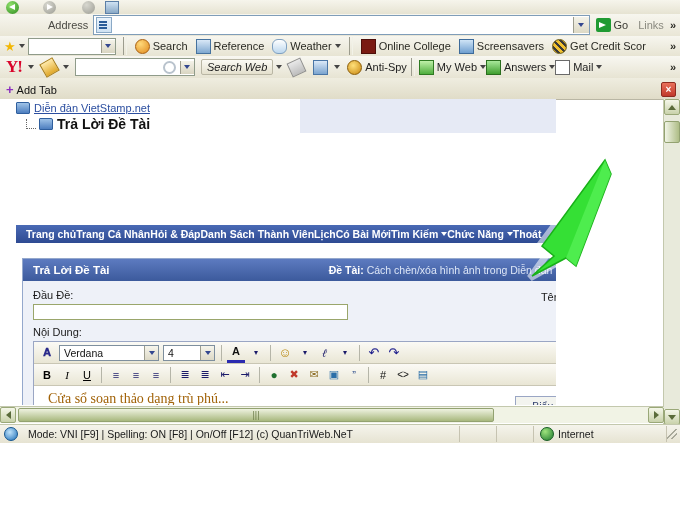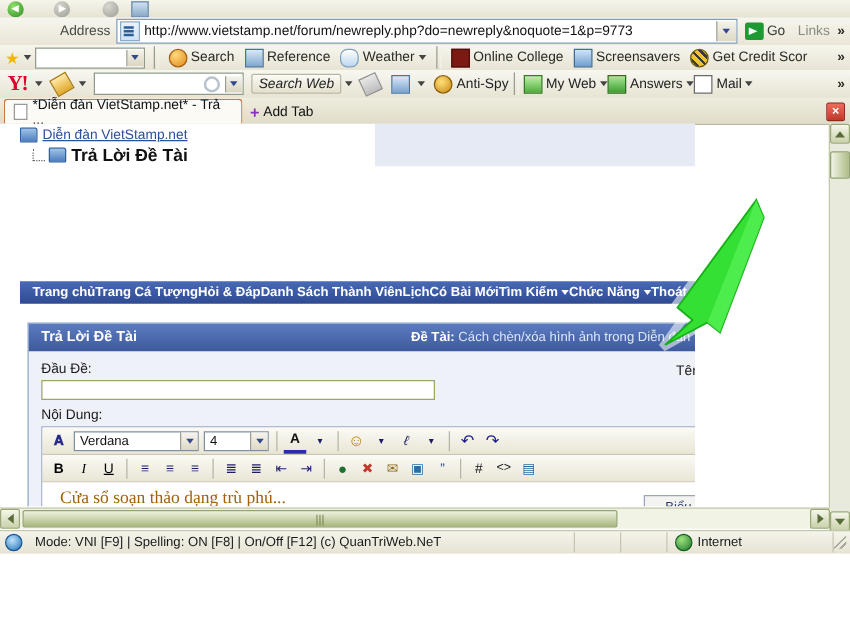--- a/index.html
+++ b/index.html
@@ -338,21 +338,20 @@
         <div class="circ grey"></div>
       </div>
       <div style="margin-left:8px;width:12px;height:11px;background:linear-gradient(#cfe2f3,#8aa9c6);border:1px solid #5c7fa6;"></div>
     </div>
   </div>
 
   <div class="addrbar">
     <span class="addr-label">Address</span>
     <div class="addr-input">
       <span class="addr-ico"></span>
-      <span class="addr-text">http://www.vietstamp.net/forum/newreply.php?do=newreply&amp;noquote=1&amp;p=9773</span>
       <span class="addr-drop">
           <span class="caret-d"></span>
         </span>
     </div>
     <div class="go-btn">
       <span class="go-arrow"></span>
       <span class="go-text">Go</span>
     </div>
     <span class="links-text">Links</span>
     <span class="chev">»</span>
@@ -429,24 +428,20 @@
     </div>
     <div class="item row">
       <span class="ico-sm" style="background:#fff;border:1px solid #6a6a6a;"></span>
       <span>Mail</span>
       <span class="tiny-caret"></span>
     </div>
     <span class="chev" style="margin-left:auto;">»</span>
   </div>
 
   <div class="tabstrip">
-    <div class="tab">
-      <span class="pg"></span>
-      <span>*Diễn đàn VietStamp.net* - Trả ...</span>
-    </div>
     <div class="addtab">
       <span class="plus">+</span>
       <span>Add Tab</span>
     </div>
     <div class="tabclose">
       <span>×</span>
     </div>
   </div>
 
   <div class="viewport">
@@ -464,21 +459,21 @@
           <span class="folder"></span>
           <span class="crumb-cur">Trả Lời Đề Tài</span>
         </div>
       </div>
 
       <div class="fnav">
         <a>
             <span>Trang chủ</span>
           </a>
         <a>
-            <span>Trang Cá Tượng</span>
+            <span>Trang Cá Nhân</span>
           </a>
         <a>
             <span>Hỏi &amp; Đáp</span>
           </a>
         <a>
             <span>Danh Sách Thành Viên</span>
           </a>
         <a>
             <span>Lịch</span>
           </a>

